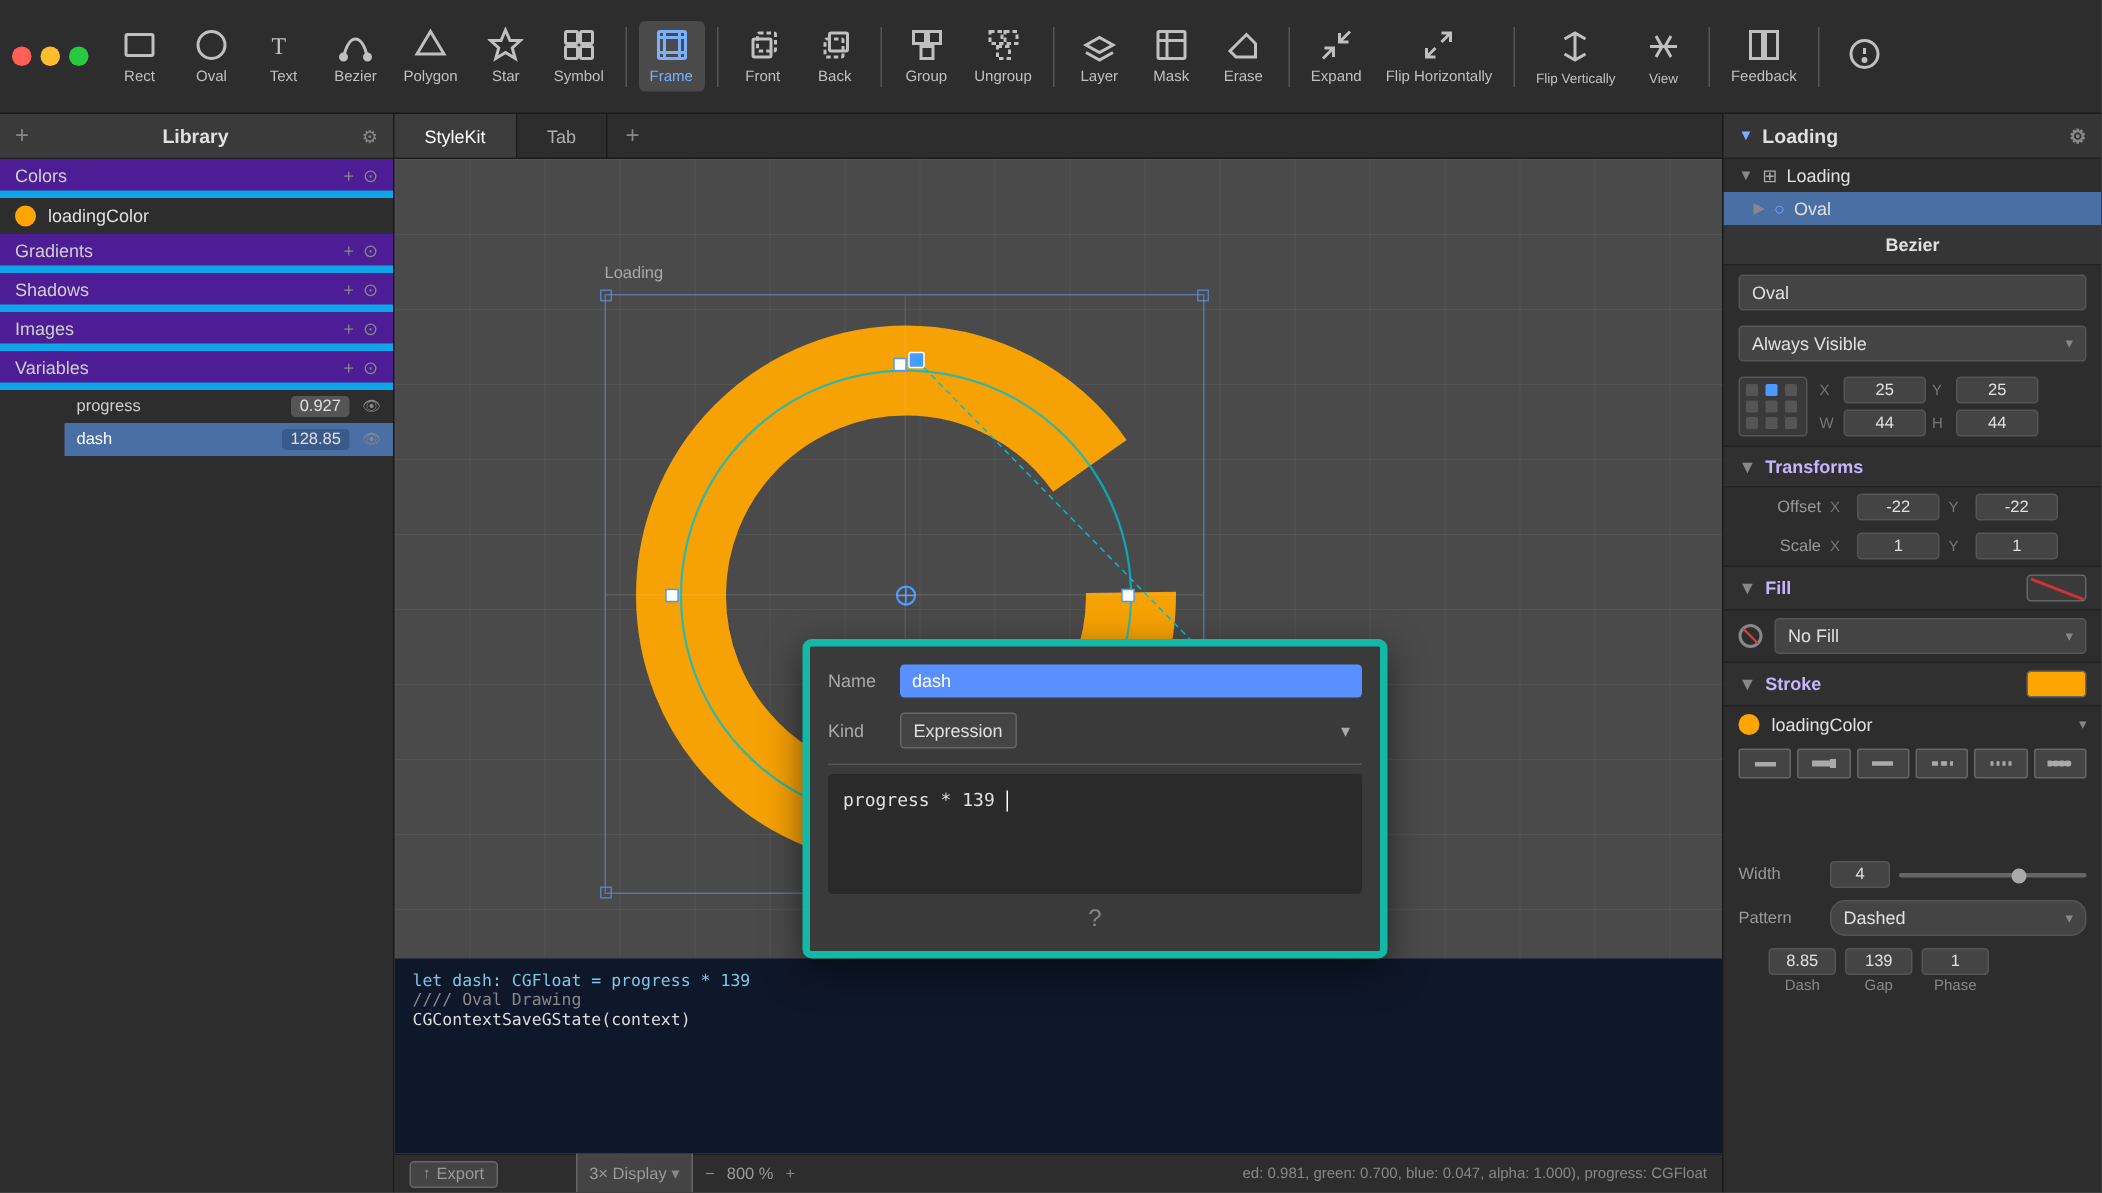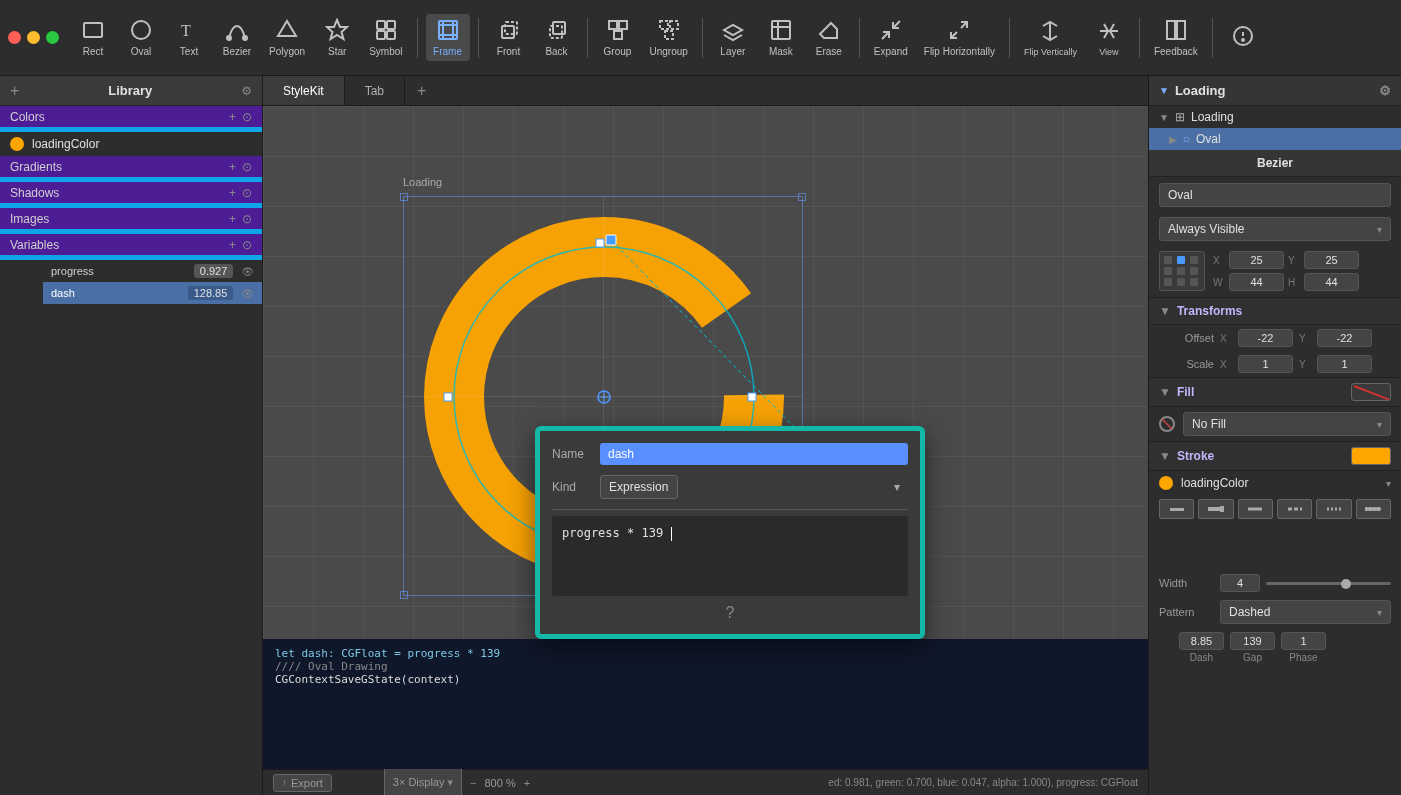--- a/index.html
+++ b/index.html
@@ -753,21 +753,21 @@
     <div class="width-row">
       <span class="width-label">Width</span>
       <input class="width-input" type="text" value="4" style="">
       <div class="width-slider">
         <div class="width-slider-thumb"></div>
       </div>
     </div>
 
     <div class="pattern-row">
       <span class="pattern-label">Pattern</span>
-      <div class="dropdown-row" style="flex:1;margin:0;">
+      <div class="dropdown-row" style="flex:1;margin:0;border-radius:10px;">
         <span>Dashed</span>
         <span class="dropdown-arrow">▾</span>
       </div>
     </div>
 
     <div class="dash-row">
       <div style="width:14px;"></div>
       <div class="dash-group">
         <input class="dash-input" type="text" value="8.85" style="">
         <span class="dash-label">Dash</span>

